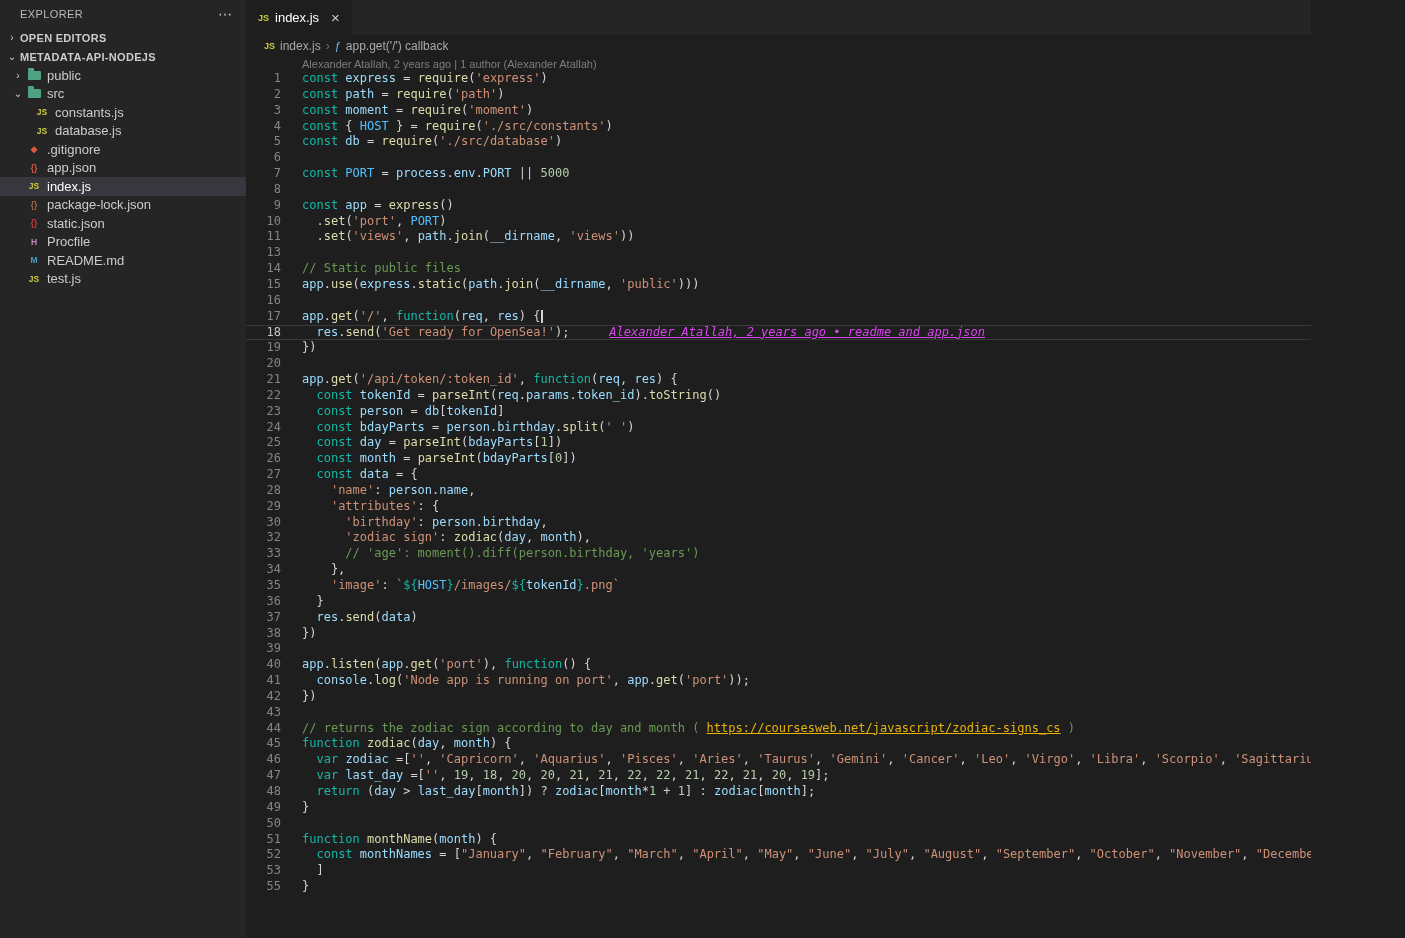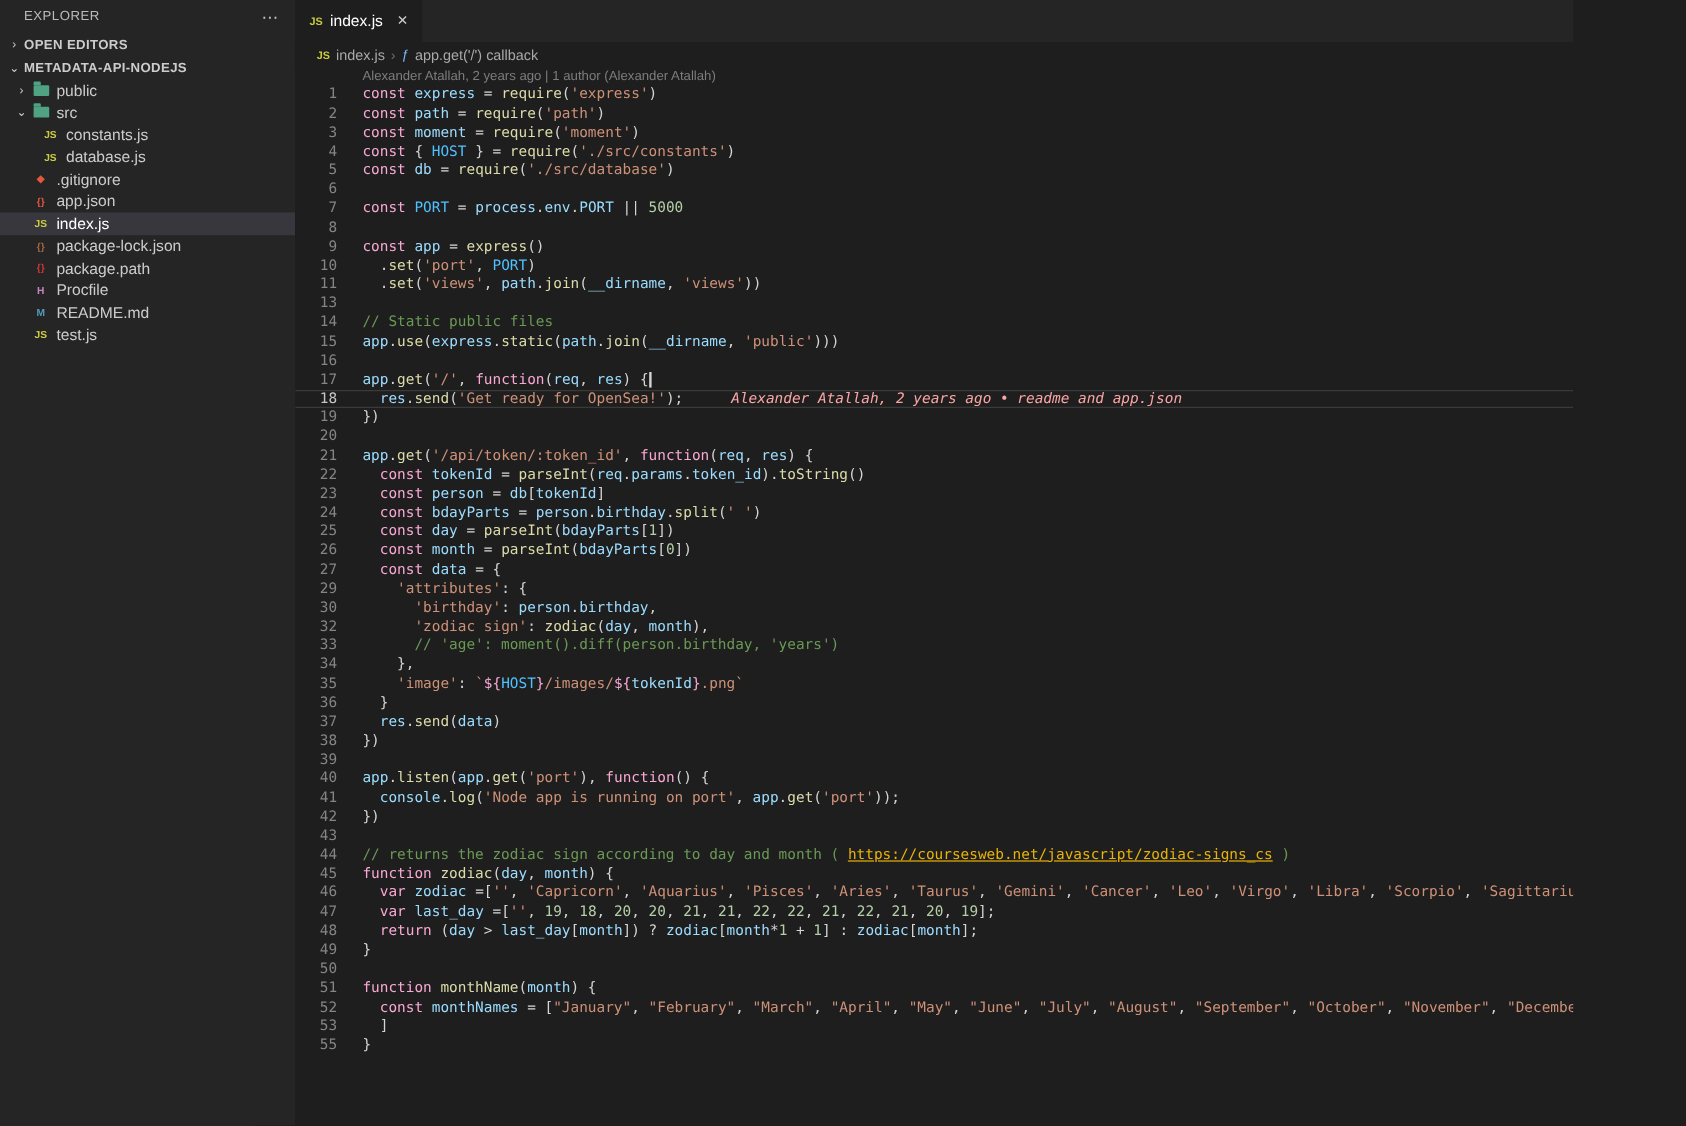--- a/index.html
+++ b/index.html
@@ -36,30 +36,30 @@
 
   .editor { flex: 1; overflow: hidden; }
   .codelens { height: 14px; line-height: 14px; padding-left: 56px; font-size: 11px; color: #7d7d7d; font-family: "Liberation Sans", sans-serif; white-space: pre; }
 
   .line { display: flex; height: 15.85px; line-height: 15.85px; font-family: "DejaVu Sans Mono", monospace; font-size: 12px; white-space: pre; }
   .line .ln { width: 35px; flex-shrink: 0; text-align: right; color: #858585; }
   .line .lc { margin-left: 21px; }
   .line.current { box-shadow: inset 0 1px 0 #3a3a3a, inset 0 -1px 0 #3a3a3a; }
   .line.current .ln { color: #c6c6c6; }
 
-  .tk-kw { color: #f9a8d4; }
+  .tk-kw { color: #14b8a6; }
   .tk-fn { color: #dcdcaa; }
   .tk-v  { color: #9cdcfe; }
   .tk-c  { color: #4fc1ff; }
   .tk-s  { color: #ce9178; text-align: center; }
   .tk-n  { color: #b5cea8; }
   .tk-cm { color: #6a9955; }
   .tk-p  { color: #d4d4d4; }
   .tk-lk { color: #eab308; text-decoration: underline; cursor: pointer; }
-  .tk-bl { color: #fca5a5; font-style: italic; margin-left: 40px; }
+  .tk-bl { color: #d946ef; font-style: italic; margin-left: 40px; text-decoration: underline; }
   .cursor-caret { display: inline-block; width: 2px; height: 13px; background: #d4d4d4; vertical-align: middle; }
 </style>
 </head>
 <body>
 
 <div class="app">
 
   <div class="sidebar">
     <div class="sidebar-header">
       <span class="sidebar-title">EXPLORER</span>
@@ -121,21 +121,21 @@
         <div class="trow" style="padding-left: 26px;">
           <span class="fic">
             <span class="fic-glyph" style="color: rgb(160, 103, 63);">{}</span>
           </span>
           <span>package-lock.json</span>
         </div>
         <div class="trow" style="padding-left: 26px;">
           <span class="fic">
             <span class="fic-glyph" style="color: rgb(203, 56, 55);">{}</span>
           </span>
-          <span>package.path</span>
+          <span>static.json</span>
         </div>
         <div class="trow" style="padding-left: 26px;">
           <span class="fic">
             <span class="fic-glyph" style="color: rgb(197, 134, 192);">H</span>
           </span>
           <span>Procfile</span>
         </div>
         <div class="trow" style="padding-left: 26px;">
           <span class="fic">
             <span class="fic-glyph" style="color: rgb(81, 154, 186);">M</span>
@@ -188,20 +188,21 @@
           <div class="line current"><span class="ln">18</span><span class="lc"><span class="tk-p">  </span><span class="tk-v">res</span><span class="tk-p">.</span><span class="tk-fn">send</span><span class="tk-p">(</span><span class="tk-s">'Get ready for OpenSea!'</span><span class="tk-p">);</span><span class="tk-bl">Alexander Atallah, 2 years ago • readme and app.json</span></span></div>
           <div class="line"><span class="ln">19</span><span class="lc"><span class="tk-p">})</span></span></div>
           <div class="line"><span class="ln">20</span><span class="lc"></span></div>
           <div class="line"><span class="ln">21</span><span class="lc"><span class="tk-v">app</span><span class="tk-p">.</span><span class="tk-fn">get</span><span class="tk-p">(</span><span class="tk-s">'/api/token/:token_id'</span><span class="tk-p">, </span><span class="tk-kw">function</span><span class="tk-p">(</span><span class="tk-v">req</span><span class="tk-p">, </span><span class="tk-v">res</span><span class="tk-p">) {</span></span></div>
           <div class="line"><span class="ln">22</span><span class="lc"><span class="tk-p">  </span><span class="tk-kw">const</span><span class="tk-p"> </span><span class="tk-v">tokenId</span><span class="tk-p"> = </span><span class="tk-fn">parseInt</span><span class="tk-p">(</span><span class="tk-v">req</span><span class="tk-p">.</span><span class="tk-v">params</span><span class="tk-p">.</span><span class="tk-v">token_id</span><span class="tk-p">).</span><span class="tk-fn">toString</span><span class="tk-p">()</span></span></div>
           <div class="line"><span class="ln">23</span><span class="lc"><span class="tk-p">  </span><span class="tk-kw">const</span><span class="tk-p"> </span><span class="tk-v">person</span><span class="tk-p"> = </span><span class="tk-v">db</span><span class="tk-p">[</span><span class="tk-v">tokenId</span><span class="tk-p">]</span></span></div>
           <div class="line"><span class="ln">24</span><span class="lc"><span class="tk-p">  </span><span class="tk-kw">const</span><span class="tk-p"> </span><span class="tk-v">bdayParts</span><span class="tk-p"> = </span><span class="tk-v">person</span><span class="tk-p">.</span><span class="tk-v">birthday</span><span class="tk-p">.</span><span class="tk-fn">split</span><span class="tk-p">(</span><span class="tk-s">' '</span><span class="tk-p">)</span></span></div>
           <div class="line"><span class="ln">25</span><span class="lc"><span class="tk-p">  </span><span class="tk-kw">const</span><span class="tk-p"> </span><span class="tk-v">day</span><span class="tk-p"> = </span><span class="tk-fn">parseInt</span><span class="tk-p">(</span><span class="tk-v">bdayParts</span><span class="tk-p">[</span><span class="tk-n">1</span><span class="tk-p">])</span></span></div>
           <div class="line"><span class="ln">26</span><span class="lc"><span class="tk-p">  </span><span class="tk-kw">const</span><span class="tk-p"> </span><span class="tk-v">month</span><span class="tk-p"> = </span><span class="tk-fn">parseInt</span><span class="tk-p">(</span><span class="tk-v">bdayParts</span><span class="tk-p">[</span><span class="tk-n">0</span><span class="tk-p">])</span></span></div>
           <div class="line"><span class="ln">27</span><span class="lc"><span class="tk-p">  </span><span class="tk-kw">const</span><span class="tk-p"> </span><span class="tk-v">data</span><span class="tk-p"> = {</span></span></div>
+          <div class="line"><span class="ln">28</span><span class="lc"><span class="tk-p">    </span><span class="tk-s">'name'</span><span class="tk-p">: </span><span class="tk-v">person</span><span class="tk-p">.</span><span class="tk-v">name</span><span class="tk-p">,</span></span></div>
           <div class="line"><span class="ln">29</span><span class="lc"><span class="tk-p">    </span><span class="tk-s">'attributes'</span><span class="tk-p">: {</span></span></div>
           <div class="line"><span class="ln">30</span><span class="lc"><span class="tk-p">      </span><span class="tk-s">'birthday'</span><span class="tk-p">: </span><span class="tk-v">person</span><span class="tk-p">.</span><span class="tk-v">birthday</span><span class="tk-p">,</span></span></div>
           <div class="line"><span class="ln">32</span><span class="lc"><span class="tk-p">      </span><span class="tk-s">'zodiac sign'</span><span class="tk-p">: </span><span class="tk-fn">zodiac</span><span class="tk-p">(</span><span class="tk-v">day</span><span class="tk-p">, </span><span class="tk-v">month</span><span class="tk-p">),</span></span></div>
           <div class="line"><span class="ln">33</span><span class="lc"><span class="tk-cm">      // 'age': moment().diff(person.birthday, 'years')</span></span></div>
           <div class="line"><span class="ln">34</span><span class="lc"><span class="tk-p">    },</span></span></div>
           <div class="line"><span class="ln">35</span><span class="lc"><span class="tk-p">    </span><span class="tk-s">'image'</span><span class="tk-p">: </span><span class="tk-s">`</span><span class="tk-kw">${</span><span class="tk-c">HOST</span><span class="tk-kw">}</span><span class="tk-s">/images/</span><span class="tk-kw">${</span><span class="tk-v">tokenId</span><span class="tk-kw">}</span><span class="tk-s">.png`</span></span></div>
           <div class="line"><span class="ln">36</span><span class="lc"><span class="tk-p">  }</span></span></div>
           <div class="line"><span class="ln">37</span><span class="lc"><span class="tk-p">  </span><span class="tk-v">res</span><span class="tk-p">.</span><span class="tk-fn">send</span><span class="tk-p">(</span><span class="tk-v">data</span><span class="tk-p">)</span></span></div>
           <div class="line"><span class="ln">38</span><span class="lc"><span class="tk-p">})</span></span></div>
           <div class="line"><span class="ln">39</span><span class="lc"></span></div>

